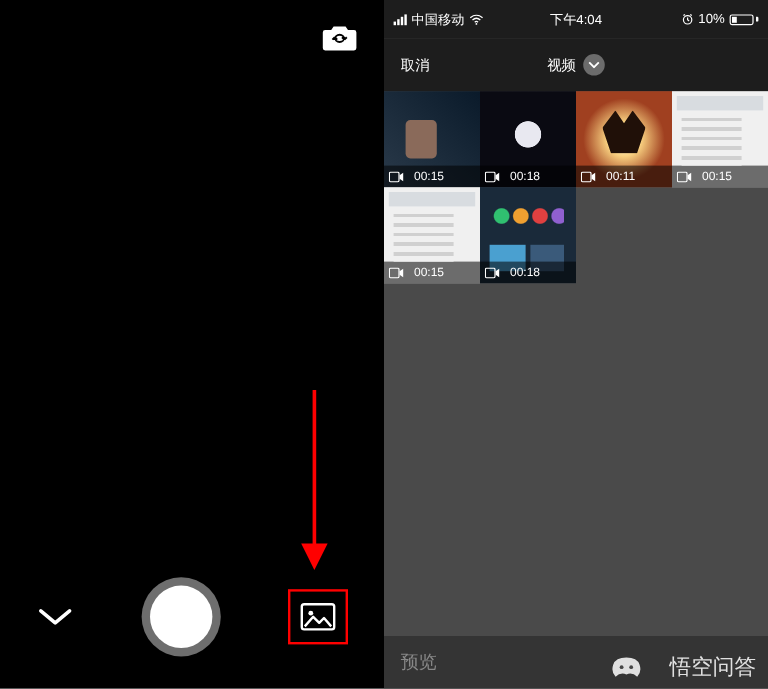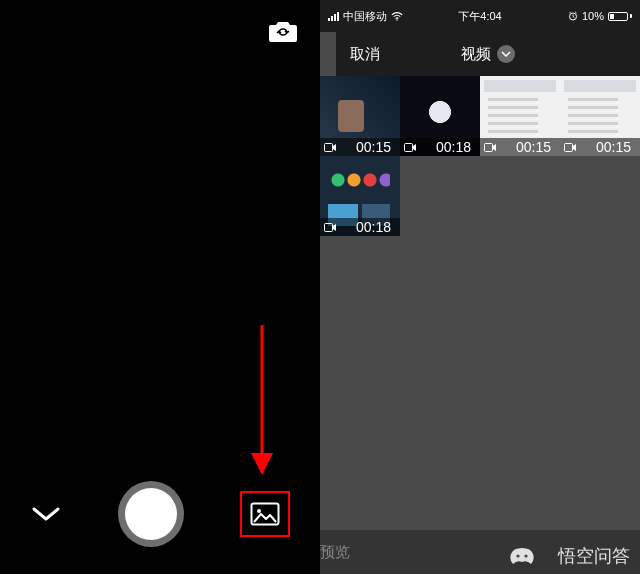--- a/index.html
+++ b/index.html
@@ -106,22 +106,21 @@
     .battery-body { width: 20px; height: 9px; border: 1px solid #fff; border-radius: 2px; position: relative; }
     .battery-fill { position: absolute; left: 1px; top: 1px; bottom: 1px; width: 21%; background: #fff; }
     .battery-tip { width: 2px; height: 4px; background: #fff; border-radius: 0 1px 1px 0; }
     .header-bar {
       height: 44px;
       background: #1d1d1d;
       color: #fff;
       display: flex;
       align-items: center;
       position: relative;
-      font-size: 15px;
-      margin-left: 16px;
+      font-size: 12px;
     }
     .header-cancel { position: absolute; left: 14px; }
     .header-title-wrap {
       position: absolute; left: 50%; transform: translateX(-50%);
       display: flex; align-items: center; gap: 6px;
     }
     .dropdown-circle {
       width: 18px; height: 18px; border-radius: 50%;
       background: #6c6c6c; display: flex; align-items: center; justify-content: center;
     }
@@ -139,24 +138,24 @@
       background: #222;
       overflow: hidden;
     }
     .thumb-overlay {
       position: absolute;
       bottom: 0; left: 0; right: 0;
       height: 18px;
       background: rgba(0,0,0,0.55);
       display: flex;
       align-items: center;
-      gap: 19px;
+      gap: 8px;
       padding: 0 4px;
       color: #fff;
-      font-size: 14px;
+      font-size: 10px;
     }
     .vid-icon { width: 13px; height: 9px; }
     
     .t1 { background: linear-gradient(45deg,#2a3a4a,#0a1a2a); }
     .t1::after{content:"";position:absolute;left:18px;top:24px;width:26px;height:32px;background:#8a6a5a;border-radius:4px;}
     .t2 { background: radial-gradient(circle at 50% 45%, #e8e8f0 18%, #0a0a12 19%); }
     .t3 { background: radial-gradient(circle at 50% 50%, #fff 0%, #f8d080 25%, #a04020 60%); }
     .t3::before{content:"";position:absolute;left:22px;top:16px;width:36px;height:36px;background:#201008;border-radius:6px 6px 0 0;clip-path: polygon(20% 100%, 0 40%, 30% 0, 50% 30%, 70% 0, 100% 40%, 80% 100%);}
     .t4 { background: #f0f0f0; }
     .t4::before{content:"";position:absolute;left:4px;top:4px;right:4px;height:12px;background:#d8dce0;}
@@ -170,21 +169,21 @@
       linear-gradient(#3a5a7a,#3a5a7a) 34px 40px/30px 24px no-repeat,
       radial-gradient(circle at 10px 16px,#30c070 6px,transparent 7px),
       radial-gradient(circle at 26px 16px,#f0a030 6px,transparent 7px),
       radial-gradient(circle at 42px 16px,#e04040 6px,transparent 7px),
       radial-gradient(circle at 58px 16px,#9060d0 6px,transparent 7px);}
     .footer-bar {
       height: 44px;
       background: #343434;
       display: flex;
       align-items: center;
-      padding: 0 0;
+      padding: 0 14px;
       color: #888;
       font-size: 15px;
     }
     .watermark {
       position: absolute;
       right: 10px;
       bottom: 6px;
       display: flex;
       align-items: center;
       gap: 21px;
@@ -294,20 +293,29 @@
     </div>
     <div class="thumb t2">
       <div class="thumb-overlay">
         <svg class="vid-icon" viewBox="0 0 13 9">
             <rect x="0.5" y="0.5" width="8" height="8" rx="1" stroke="#fff" fill="none"></rect>
             <path d="M9 3 l3 -2 v7 l-3 -2 z" fill="#fff"></path>
           </svg>
         <span>00:18</span>
       </div>
     </div>
+    <div class="thumb t3">
+      <div class="thumb-overlay">
+        <svg class="vid-icon" viewBox="0 0 13 9">
+            <rect x="0.5" y="0.5" width="8" height="8" rx="1" stroke="#fff" fill="none"></rect>
+            <path d="M9 3 l3 -2 v7 l-3 -2 z" fill="#fff"></path>
+          </svg>
+        <span>00:11</span>
+      </div>
+    </div>
     <div class="thumb t4">
       <div class="thumb-overlay">
         <svg class="vid-icon" viewBox="0 0 13 9">
             <rect x="0.5" y="0.5" width="8" height="8" rx="1" stroke="#fff" fill="none"></rect>
             <path d="M9 3 l3 -2 v7 l-3 -2 z" fill="#fff"></path>
           </svg>
         <span>00:15</span>
       </div>
     </div>
     <div class="thumb t5">

